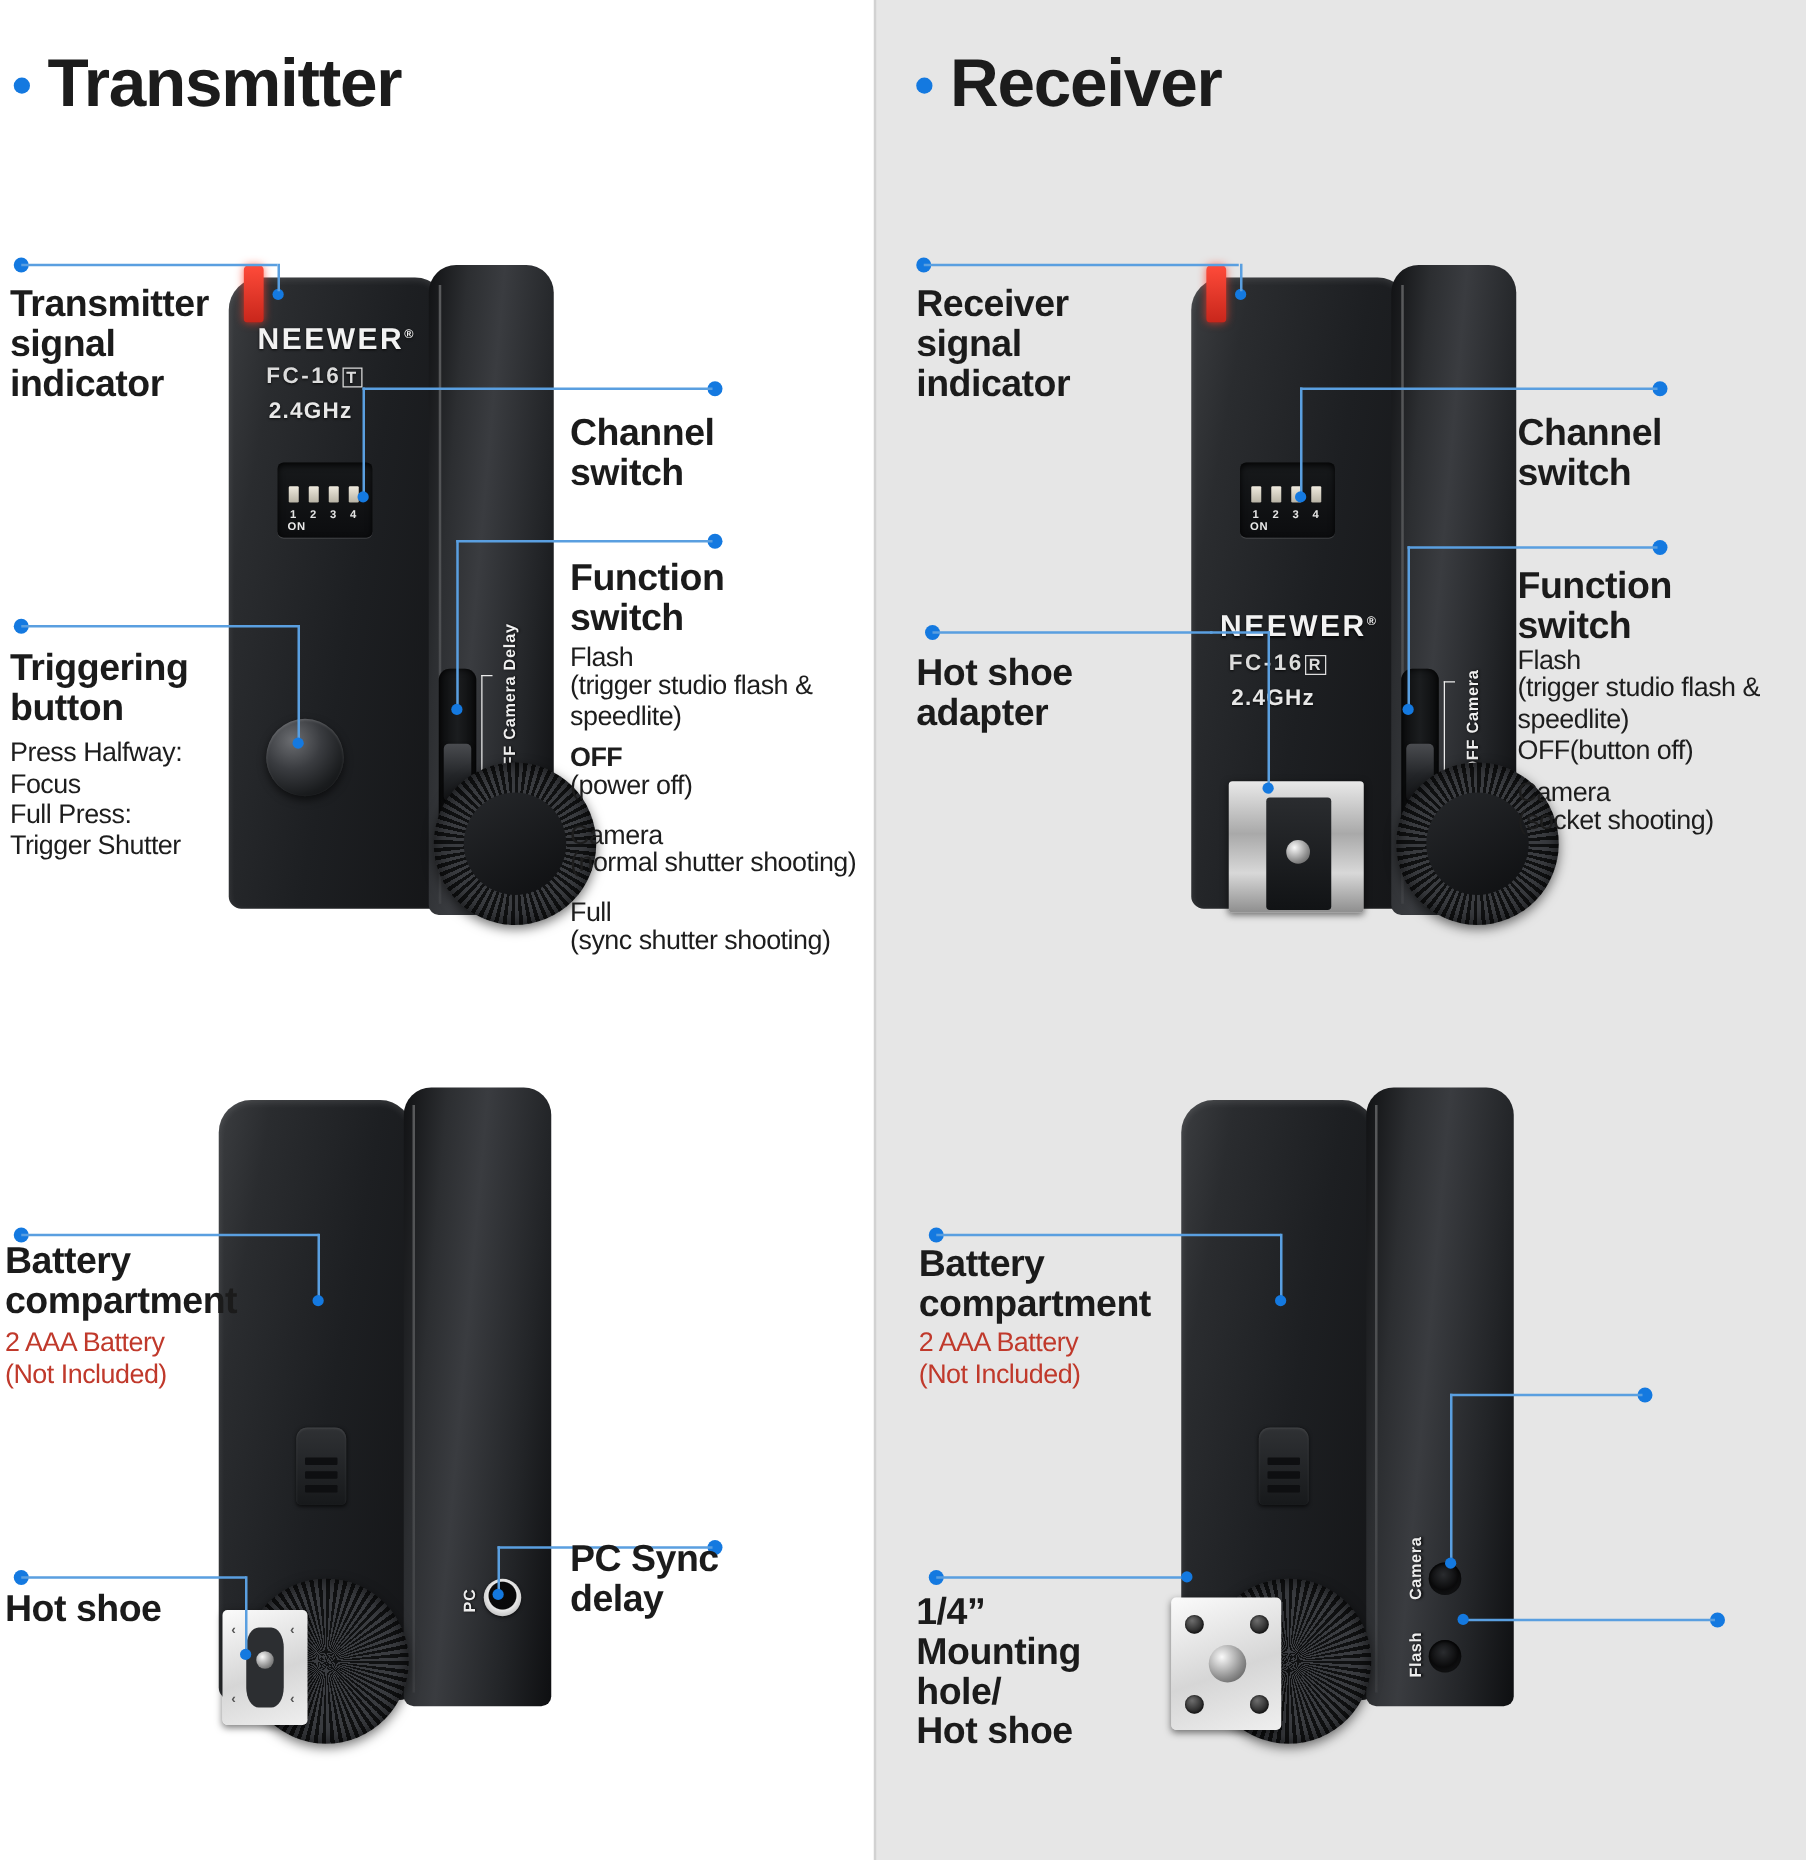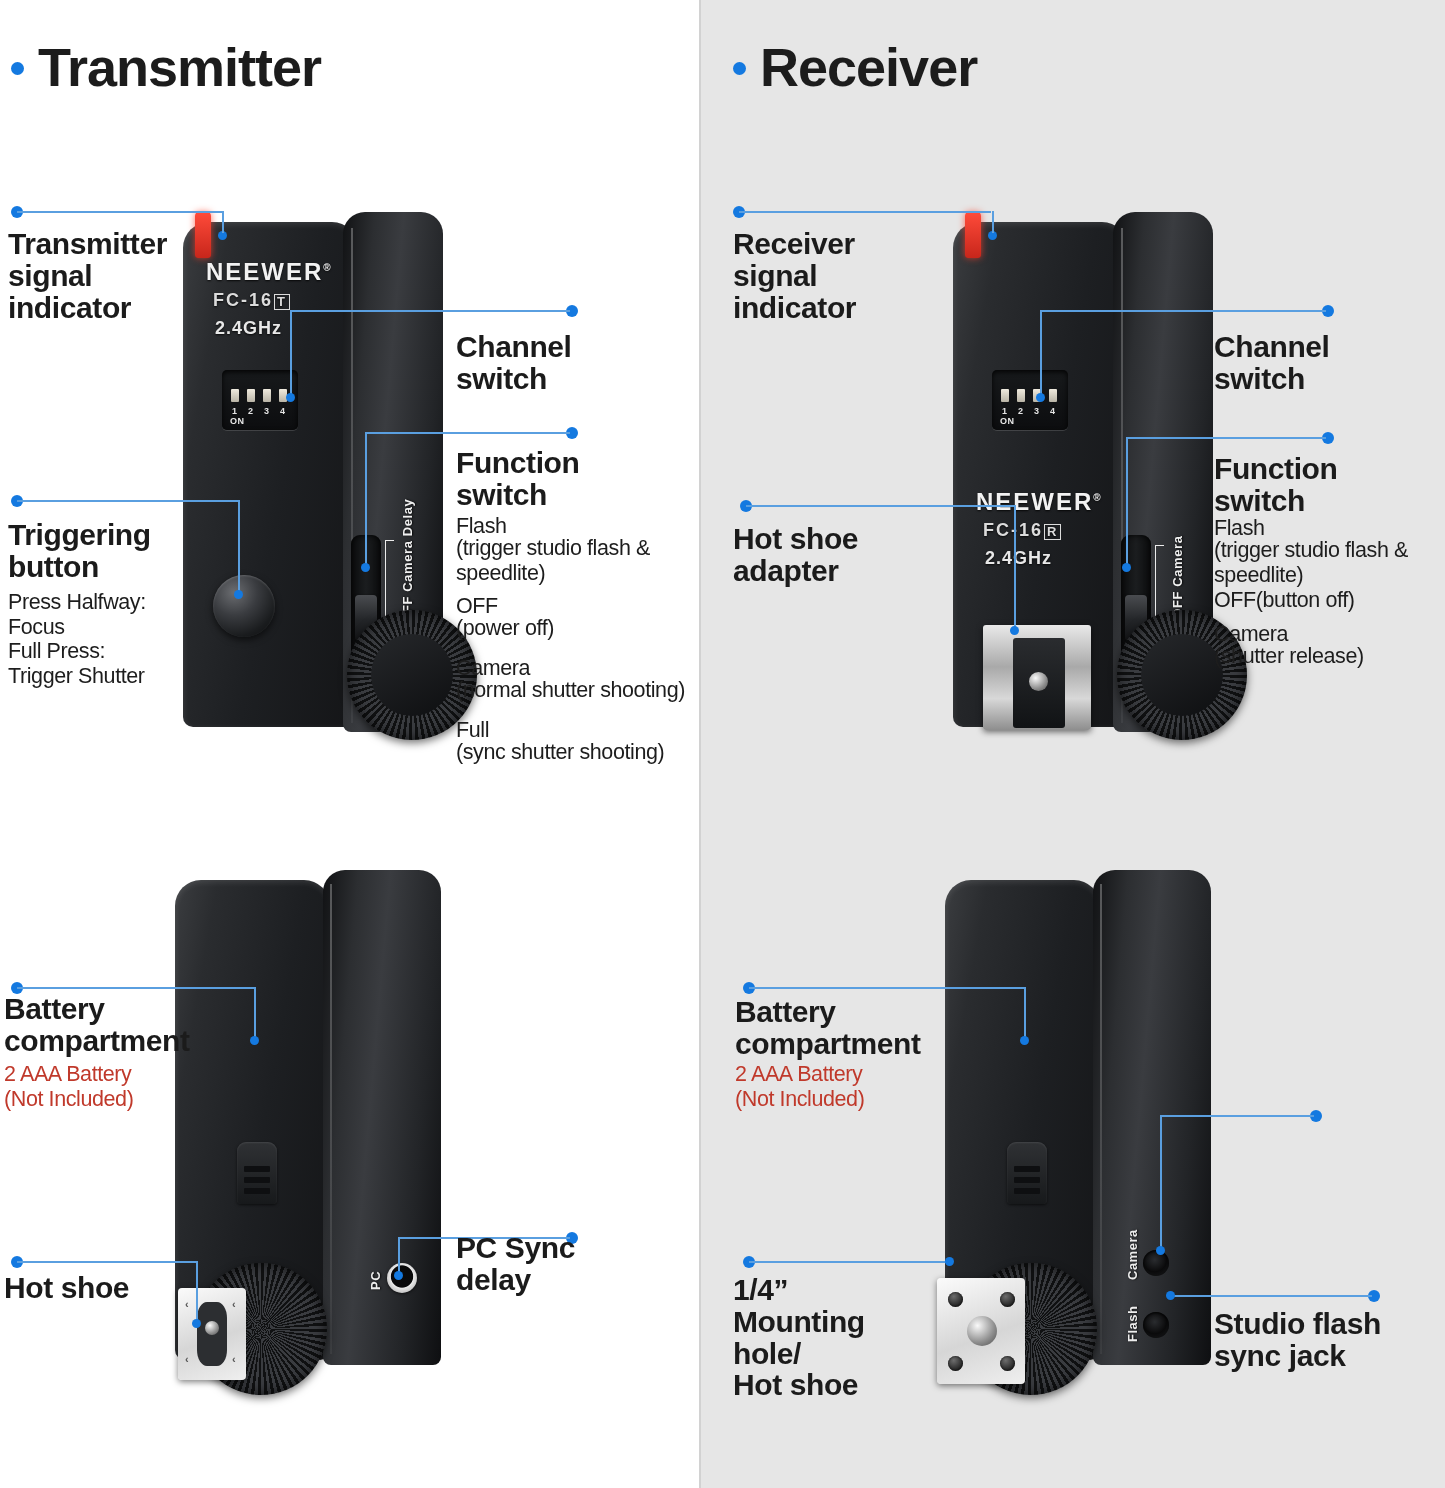--- a/index.html
+++ b/index.html
@@ -284,21 +284,21 @@
   <div class="dot" style="left:566px; top:427px;"></div>
   <div class="hline" style="left:365px; top:432px; width:205px;"></div>
   <div class="vline" style="left:365px; top:432px; height:135px;"></div>
   <div class="dot sm" style="left:361px; top:563px;"></div>
   <div class="label" style="left:456px; top:447px;">Function
 switch</div>
 
   <div class="label sub" style="left:456px; top:514px;">Flash</div>
   <div class="label sub" style="left:456px; top:536px;">(trigger studio flash &amp;
 speedlite)</div>
-  <div class="label sub" style="left:456px; top:594px;">OFF</div>
+  <div class="label sub" style="left:456px; top:594px;font-weight:bold;">OFF</div>
   <div class="label sub" style="left:456px; top:616px;">(power off)</div>
   <div class="label sub" style="left:456px; top:656px;">Camera</div>
   <div class="label sub" style="left:456px; top:678px;">(normal shutter shooting)</div>
   <div class="label sub" style="left:456px; top:718px;">Full</div>
   <div class="label sub" style="left:456px; top:740px;">(sync shutter shooting)</div>
 
   <div class="dot" style="left:11px; top:495px;"></div>
   <div class="hline" style="left:17px; top:500px; width:222px;"></div>
   <div class="vline" style="left:238px; top:500px; height:94px;"></div>
   <div class="dot sm" style="left:234px; top:590px;"></div>
@@ -412,21 +412,21 @@
   <div class="vline" style="left:1126px; top:437px; height:130px;"></div>
   <div class="dot sm" style="left:1122px; top:563px;"></div>
   <div class="label" style="left:1214px; top:453px;">Function
 switch</div>
 
   <div class="label sub" style="left:1214px; top:516px;">Flash</div>
   <div class="label sub" style="left:1214px; top:538px;">(trigger studio flash &amp;
 speedlite)</div>
   <div class="label sub" style="left:1214px; top:588px;">OFF(button off)</div>
   <div class="label sub" style="left:1214px; top:622px;">Camera</div>
-  <div class="label sub" style="left:1214px; top:644px;">(shutter release)</div>
+  <div class="label sub" style="left:1214px; top:644px;">(socket shooting)</div>
 
   <div class="dot" style="left:740px; top:500px;"></div>
   <div class="hline" style="left:746px; top:505px; width:224px;"></div>
   <div class="vline" style="left:1014px; top:505px; height:125px;"></div>
   <div class="hline" style="left:968px; top:505px; width:48px;"></div>
   <div class="dot sm" style="left:1010px; top:626px;"></div>
   <div class="label" style="left:733px; top:523px;">Hot shoe
 adapter</div>
 
   <div class="device" style="left:945px; top:870px; width:270px; height:560px;">
@@ -463,22 +463,20 @@
 (Not Included)</div>
 
   <div class="dot" style="left:1310px; top:1110px;"></div>
   <div class="hline" style="left:1160px; top:1115px; width:154px;"></div>
   <div class="vline" style="left:1160px; top:1115px; height:135px;"></div>
   <div class="dot sm" style="left:1156px; top:1246px;"></div>
 
   <div class="dot" style="left:1368px; top:1290px;"></div>
   <div class="hline" style="left:1170px; top:1295px; width:202px;"></div>
   <div class="dot sm" style="left:1166px; top:1291px;"></div>
-  <div class="label" style="left:1214px; top:1308px;">Studio flash
-sync jack</div>
 
   <div class="dot" style="left:743px; top:1256px;"></div>
   <div class="hline" style="left:749px; top:1261px; width:200px;"></div>
   <div class="dot sm" style="left:945px; top:1257px;"></div>
   <div class="label" style="left:733px; top:1274px;">1/4”
 Mounting
 hole/
 Hot shoe</div>
 
 </div>

